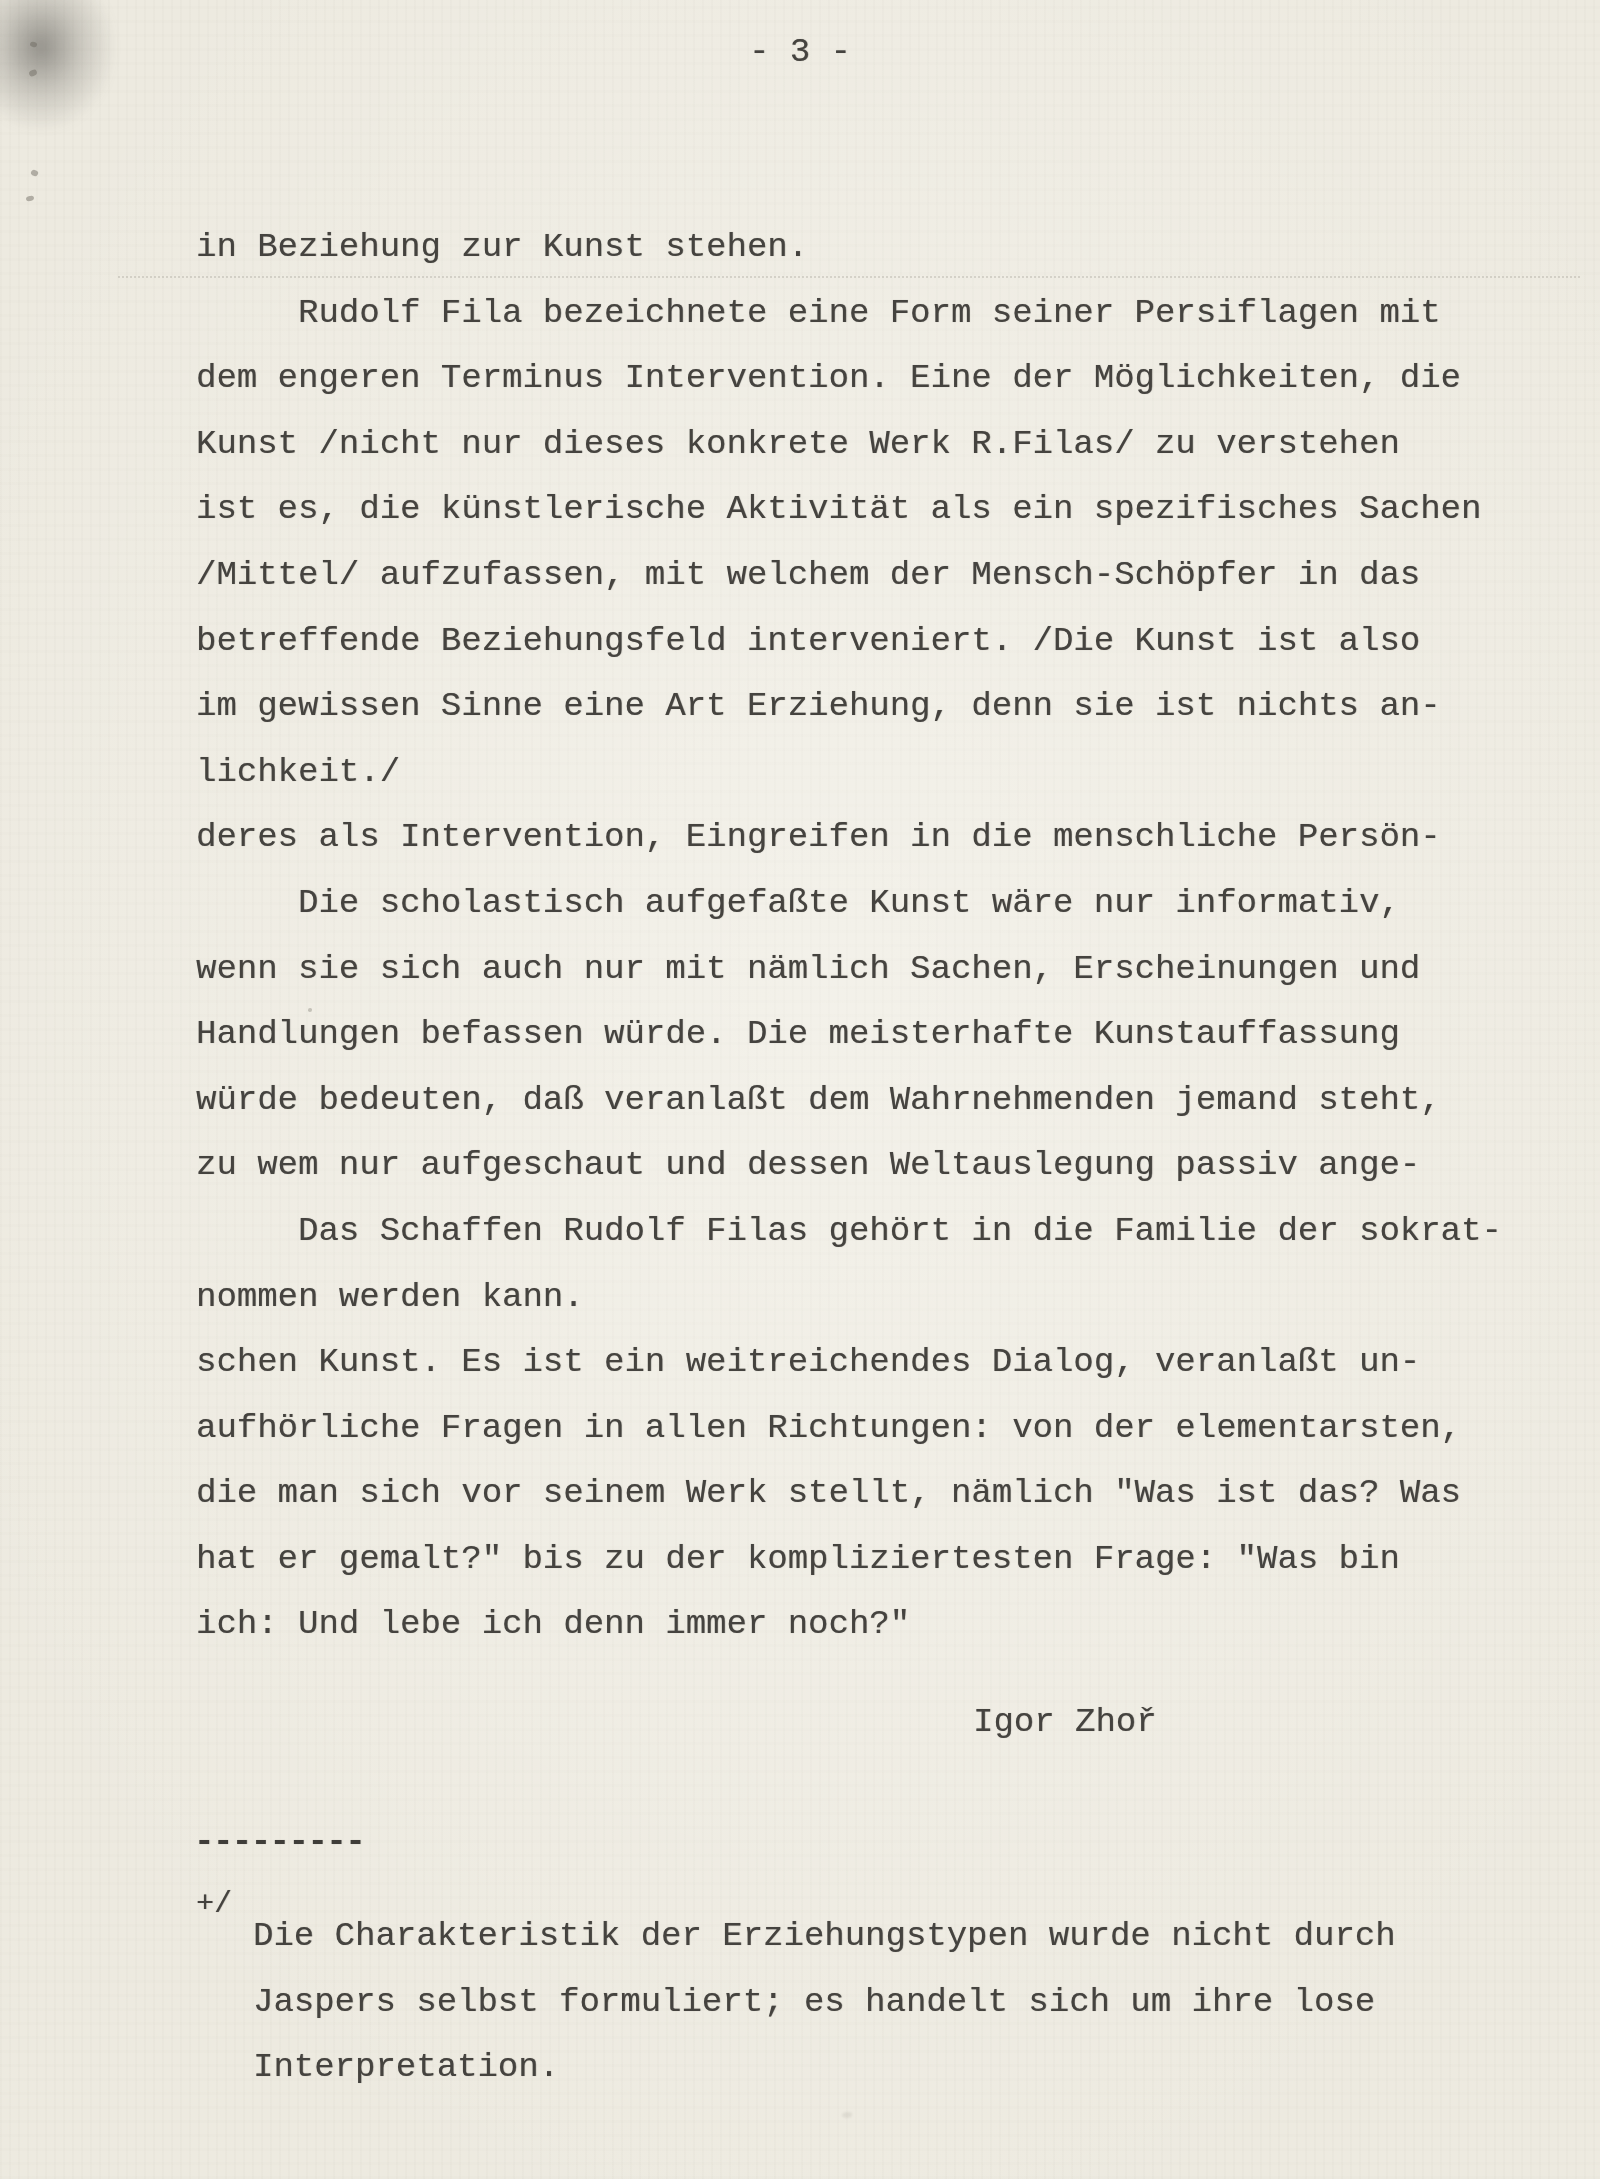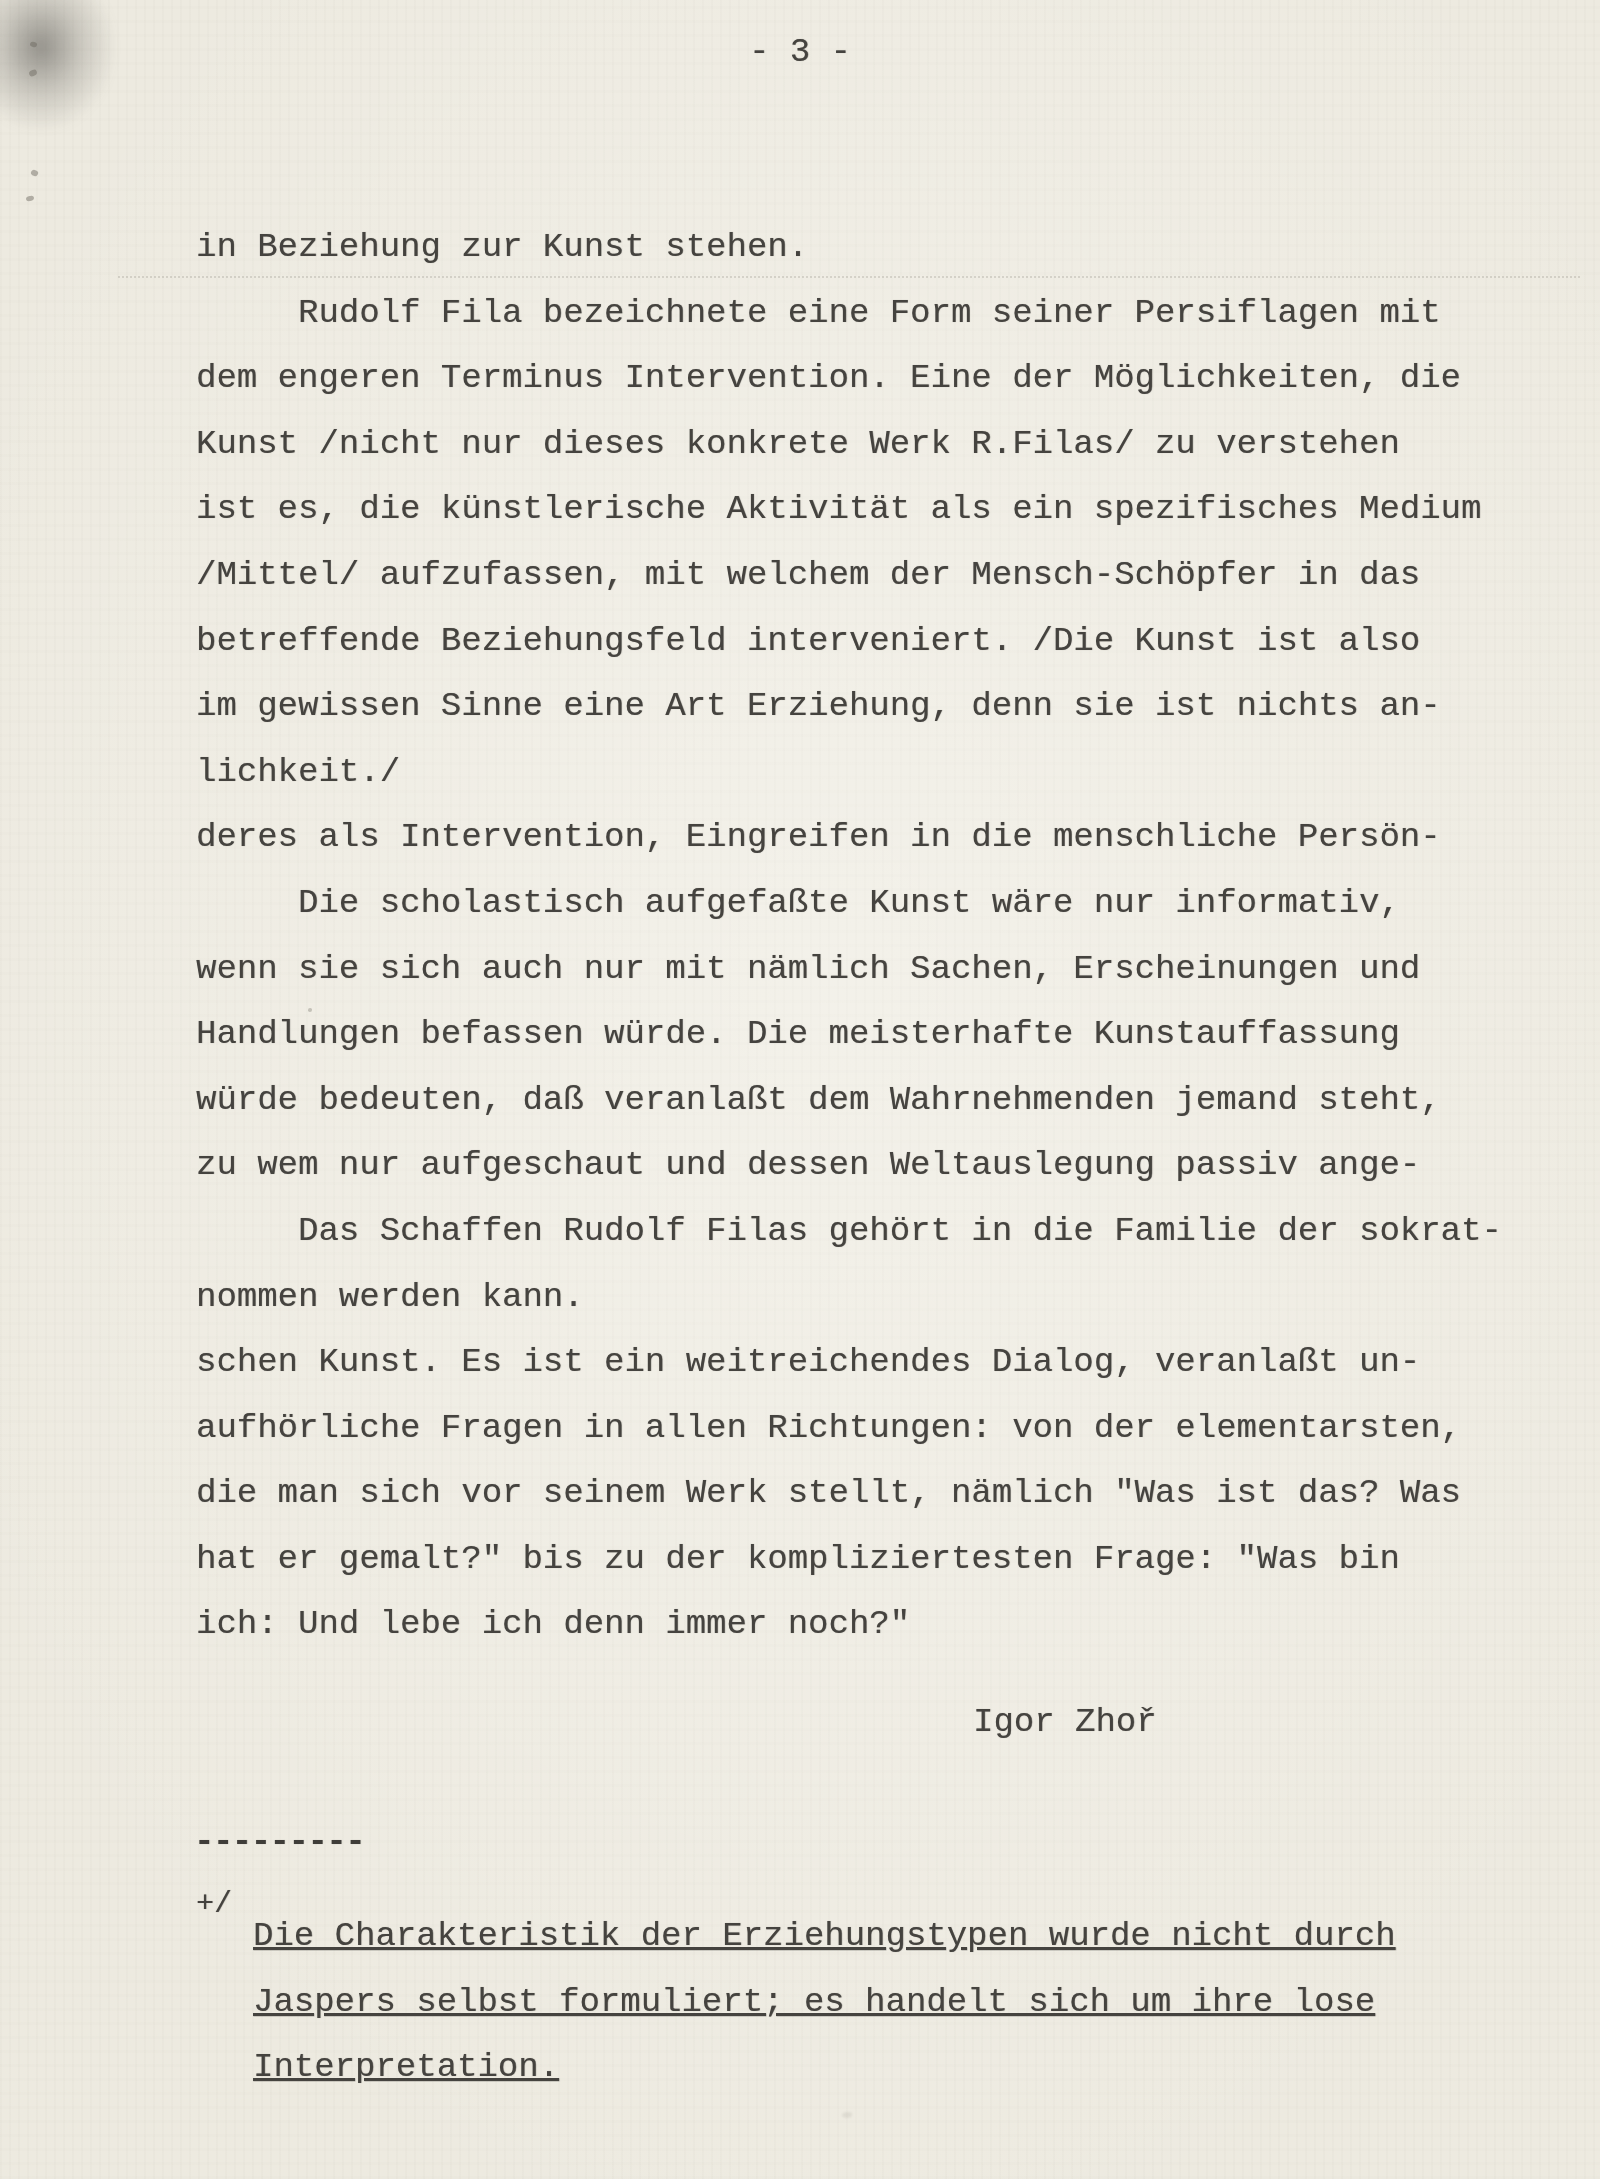--- a/index.html
+++ b/index.html
@@ -31,21 +31,21 @@
   .pagenum {
     left: 0;
     top: 20px;
     width: 100%;
     text-align: center;
   }
   .body-text   { left: 196px; top: 215px;  }
   .signature   { left: 973px; top: 1690px; text-align: right; }
   .separator   { left: 194px; top: 1810px; letter-spacing: -1.5px; font-weight: bold; color: #3f3d39; }
   .fn-marker   { left: 196px; top: 1872px; font-size: 30px; }
-  .footnote    { left: 253px; top: 1904px; text-decoration: underline; }
+  .footnote    { left: 253px; top: 1904px; }
   
   .scan-dotline {
     position: absolute;
     left: 118px;
     top: 276px;
     width: 1462px;
     height: 0;
     border-top: 2px dotted rgba(118,114,106,0.22);
   }
   .corner-smudge {
@@ -81,21 +81,21 @@
 <div class="speck s6"></div>
 <div class="scan-dotline"></div>
 
 <div class="typed pagenum">- 3 -</div>
 
 <div class="typed body-text">
     <div class="line">in Beziehung zur Kunst stehen.</div>
     <div class="line">     Rudolf Fila bezeichnete eine Form seiner Persiflagen mit</div>
     <div class="line">dem engeren Terminus Intervention. Eine der Möglichkeiten, die</div>
     <div class="line">Kunst /nicht nur dieses konkrete Werk R.Filas/ zu verstehen</div>
-    <div class="line">ist es, die künstlerische Aktivität als ein spezifisches Medium</div>
+    <div class="line">ist es, die künstlerische Aktivität als ein spezifisches Sachen</div>
     <div class="line">/Mittel/ aufzufassen, mit welchem der Mensch-Schöpfer in das</div>
     <div class="line">betreffende Beziehungsfeld interveniert. /Die Kunst ist also</div>
     <div class="line">im gewissen Sinne eine Art Erziehung, denn sie ist nichts an-</div>
     <div class="line">lichkeit./</div>
     <div class="line">deres als Intervention, Eingreifen in die menschliche Persön-</div>
     <div class="line">     Die scholastisch aufgefaßte Kunst wäre nur informativ,</div>
     <div class="line">wenn sie sich auch nur mit nämlich Sachen, Erscheinungen und</div>
     <div class="line">Handlungen befassen würde. Die meisterhafte Kunstauffassung</div>
     <div class="line">würde bedeuten, daß veranlaßt dem Wahrnehmenden jemand steht,</div>
     <div class="line">zu wem nur aufgeschaut und dessen Weltauslegung passiv ange-</div>

